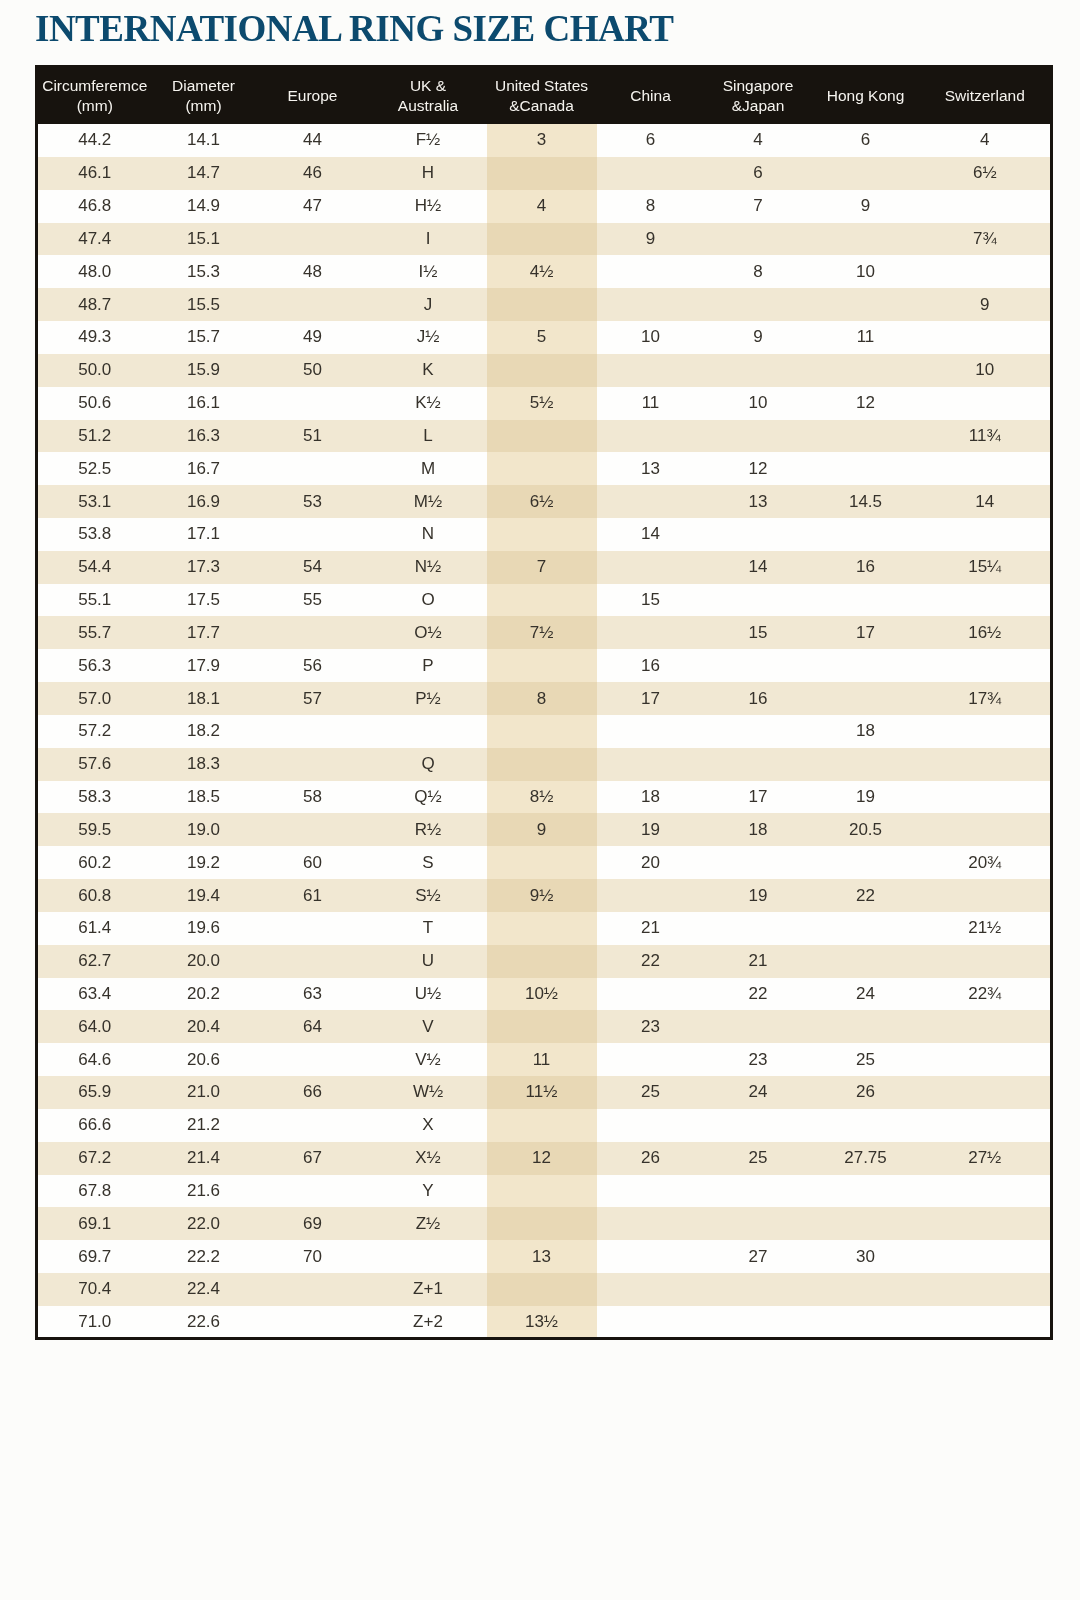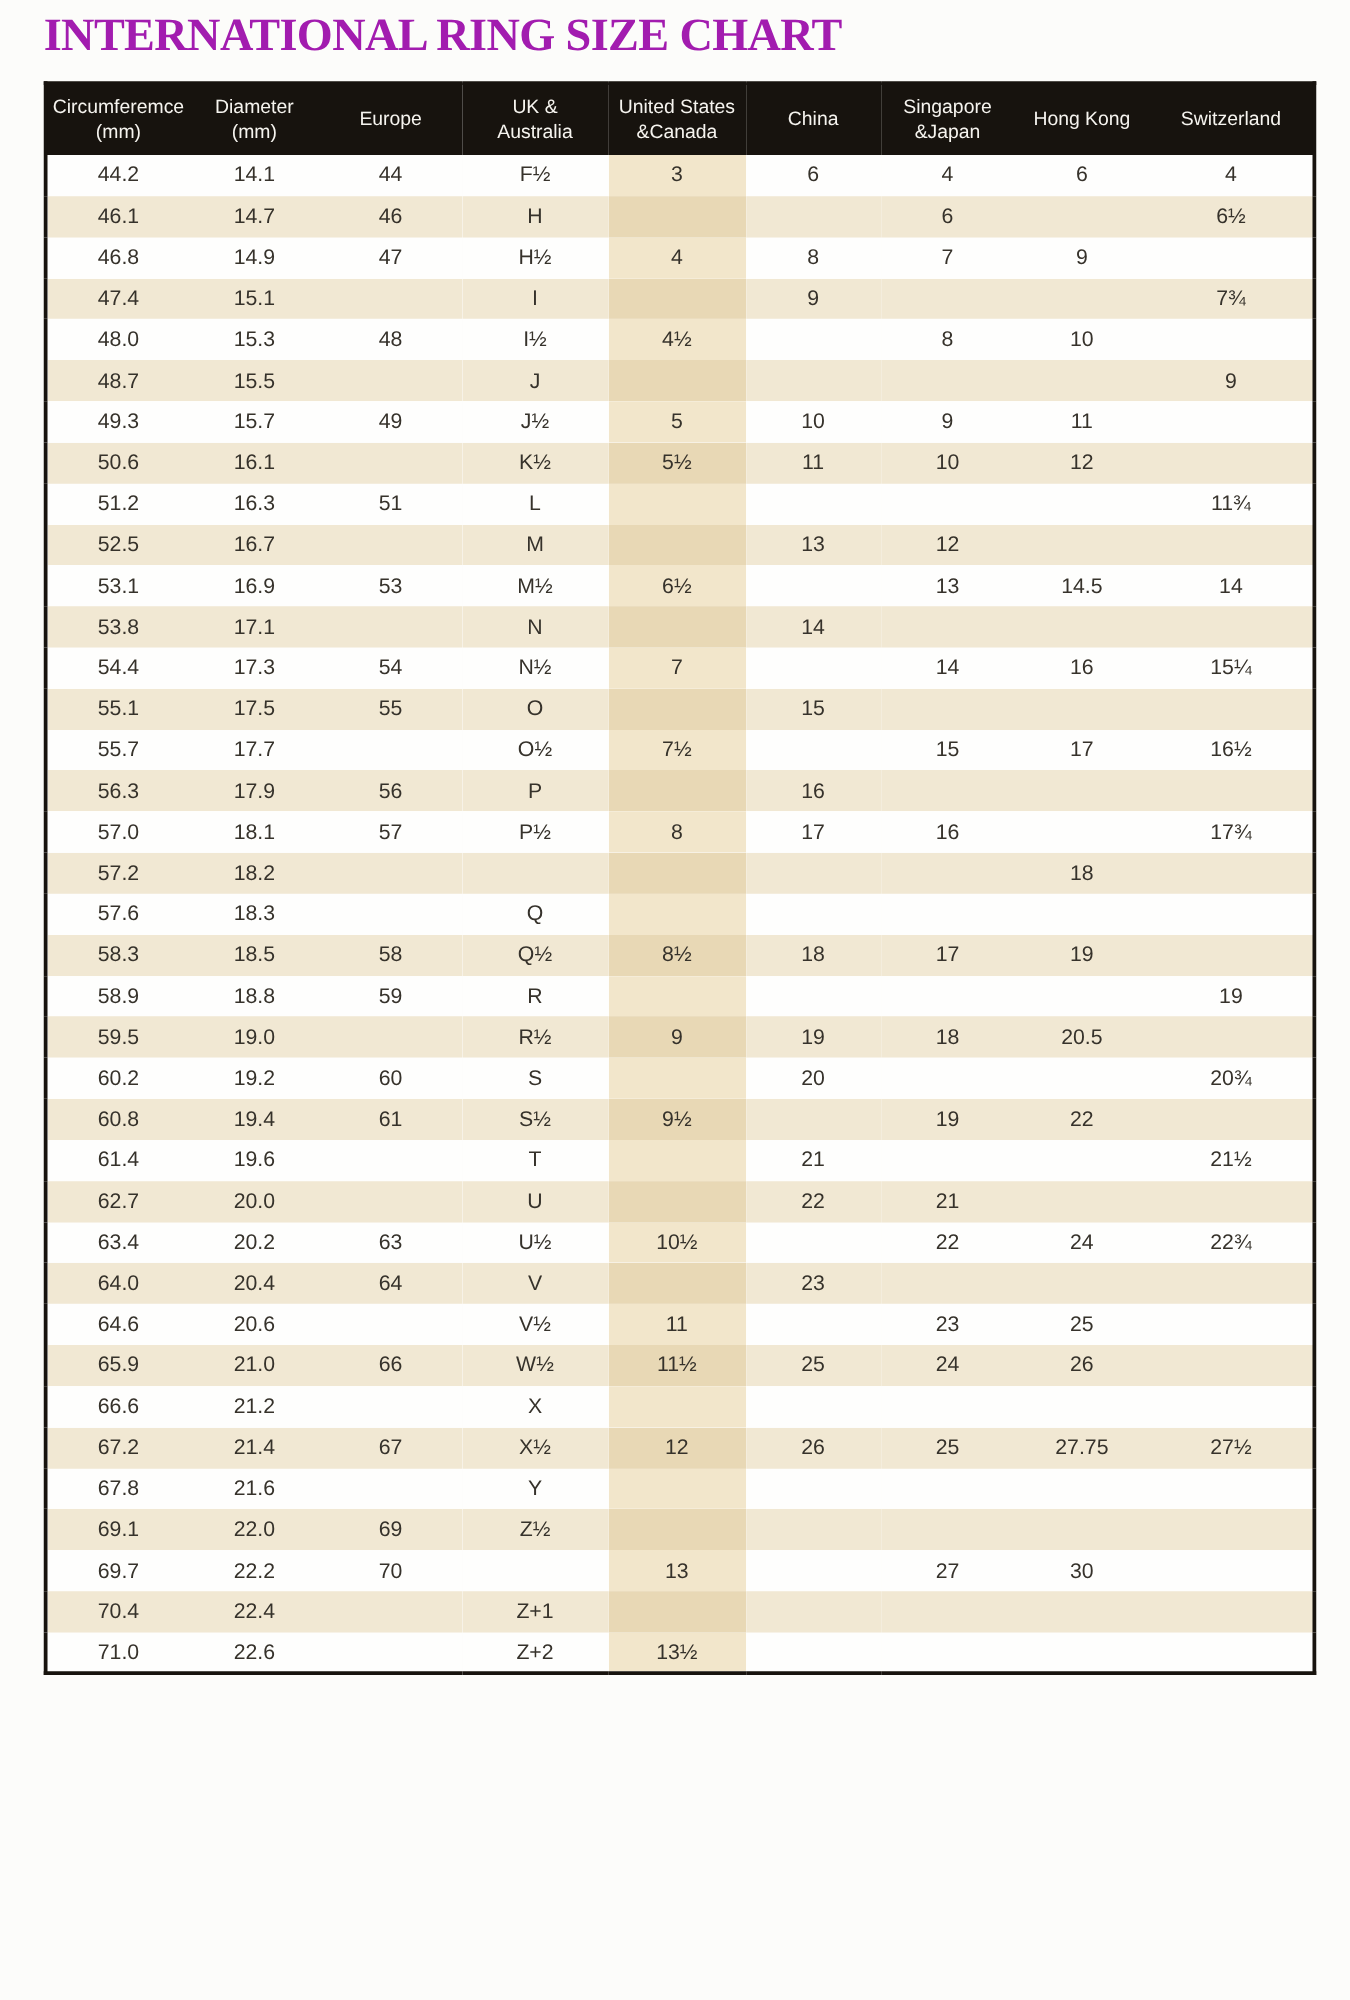--- a/index.html
+++ b/index.html
@@ -12,21 +12,21 @@
     font-family: "Liberation Sans", sans-serif;
   }
   .page {
     padding: 8px 30px 0 35px;
   }
   .page-title {
     font-family: "Liberation Serif", serif;
     font-weight: bold;
     font-size: 37px;
     letter-spacing: -0.5px;
-    color: #a21caf;
+    color: #0c4a6e;
     margin: 0;
     line-height: 1.15;
     white-space: nowrap;
   }
   table.ring-chart {
     border-collapse: collapse;
     table-layout: fixed;
     width: 1015px;
     margin-top: 14px;
     border: 3px solid #17130e;
@@ -165,20 +165,31 @@
           <td>15.7</td>
           <td>49</td>
           <td>J½</td>
           <td>5</td>
           <td>10</td>
           <td>9</td>
           <td>11</td>
           <td></td>
         </tr>
         <tr>
+          <td>50.0</td>
+          <td>15.9</td>
+          <td>50</td>
+          <td>K</td>
+          <td></td>
+          <td></td>
+          <td></td>
+          <td></td>
+          <td>10</td>
+        </tr>
+        <tr>
           <td>50.6</td>
           <td>16.1</td>
           <td></td>
           <td>K½</td>
           <td>5½</td>
           <td>11</td>
           <td>10</td>
           <td>12</td>
           <td></td>
         </tr>
@@ -306,31 +317,20 @@
         <tr>
           <td>58.3</td>
           <td>18.5</td>
           <td>58</td>
           <td>Q½</td>
           <td>8½</td>
           <td>18</td>
           <td>17</td>
           <td>19</td>
           <td></td>
-        </tr>
-        <tr>
-          <td>58.9</td>
-          <td>18.8</td>
-          <td>59</td>
-          <td>R</td>
-          <td></td>
-          <td></td>
-          <td></td>
-          <td></td>
-          <td>19</td>
         </tr>
         <tr>
           <td>59.5</td>
           <td>19.0</td>
           <td></td>
           <td>R½</td>
           <td>9</td>
           <td>19</td>
           <td>18</td>
           <td>20.5</td>

